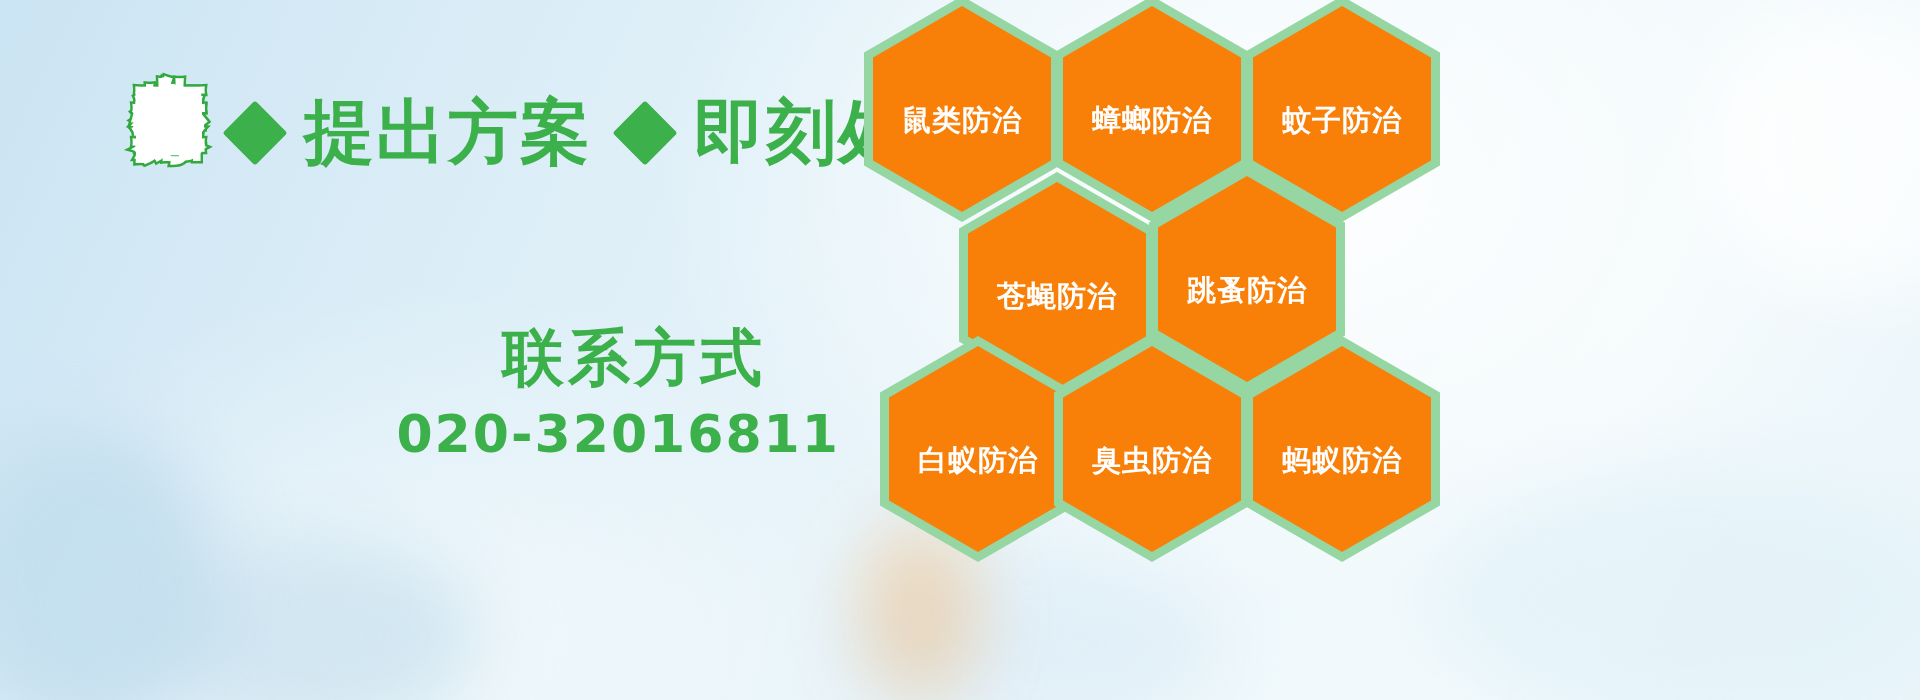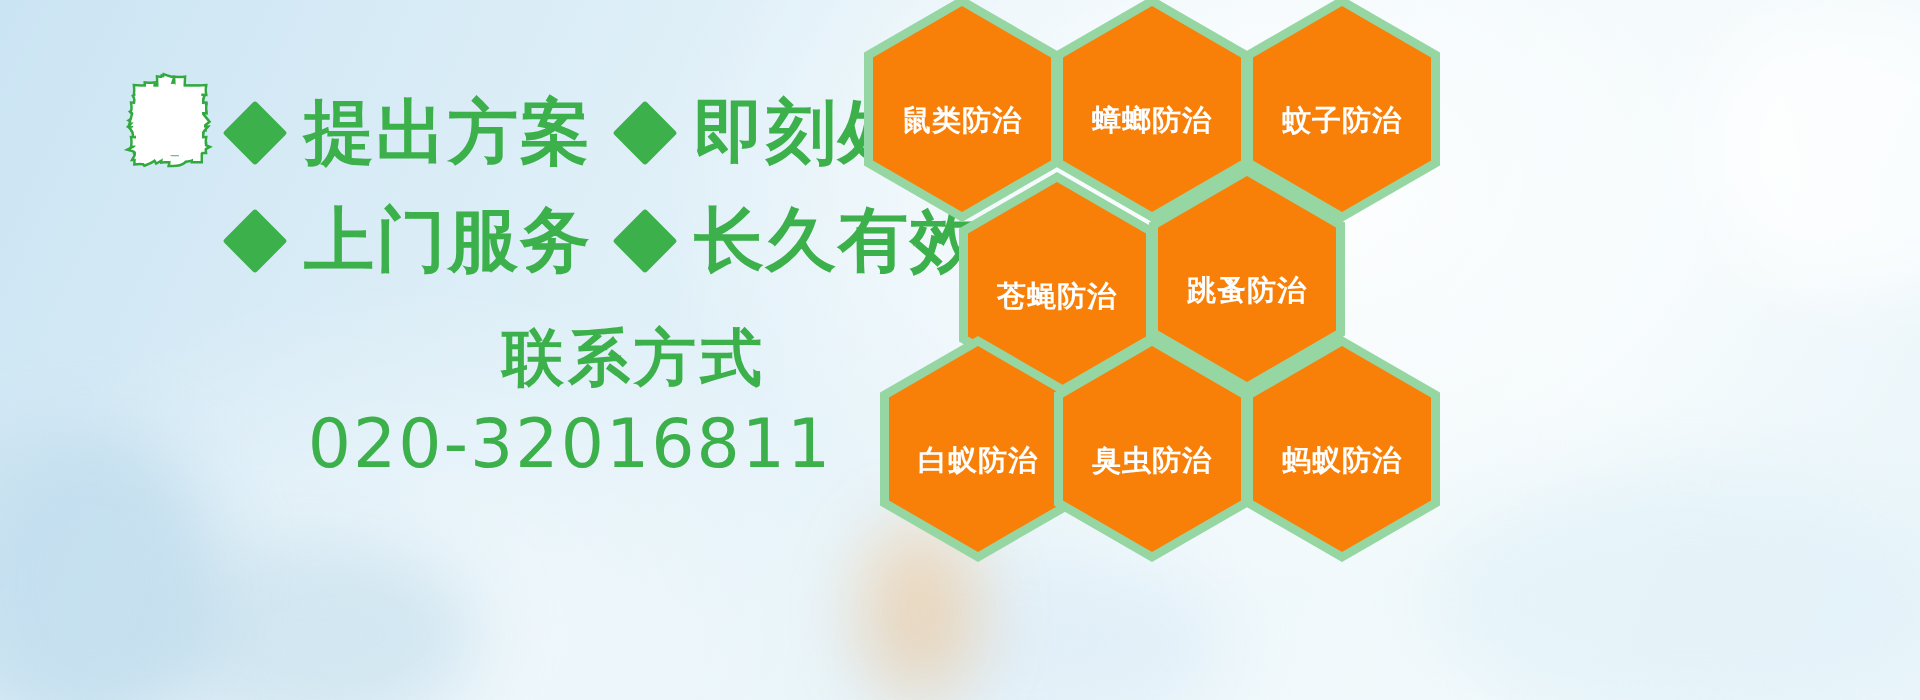--- a/index.html
+++ b/index.html
@@ -47,22 +47,22 @@
   #feature-row-1{left:232px;top:86px;}
   #feature-row-2{left:232px;top:194px;}
   .gap{width:30px;flex:none;}
 
   
   #contact-title{
     position:absolute;left:424px;top:316px;width:420px;text-align:center;
     font-size:62px;font-weight:bold;color:#3cb04a;letter-spacing:4px;
   }
   .phone{
-    position:absolute;left:300px;width:540px;text-align:center;
-    font-size:68px;font-weight:normal;color:#3cb04a;letter-spacing:2px;
+    position:absolute;left:300px;width:540px;text-align:right;
+    font-size:52px;font-weight:bold;color:#3cb04a;letter-spacing:2px;
     font-family:"DejaVu Sans","Liberation Sans",sans-serif;
   }
   #phone-1{top:404px;}
   #phone-2{top:482px;}
 
   
   #honeycomb{position:absolute;left:860px;top:-12px;width:600px;height:560px;}
   .hex{
     position:absolute;width:196px;height:226px;
     display:flex;align-items:center;justify-content:center;
@@ -107,31 +107,20 @@
       <span class="diamond"></span>
       <span class="ftext">提出方案</span>
     </div>
     <span class="gap"></span>
     <div class="fitem">
       <span class="diamond"></span>
       <span class="ftext">即刻处理</span>
     </div>
   </div>
 
-  <div class="feature-row" id="feature-row-2">
-    <div class="fitem">
-      <span class="diamond"></span>
-      <span class="ftext">上门服务</span>
-    </div>
-    <span class="gap"></span>
-    <div class="fitem">
-      <span class="diamond"></span>
-      <span class="ftext">长久有效</span>
-    </div>
-  </div>
 
   <div id="contact-title">联系方式</div>
   <div class="phone" id="phone-1">020-32016811</div>
 
   <div id="honeycomb">
     <div class="hex" id="hex-1">
       <span class="inner"></span>
       <span class="lbl">鼠类防治</span>
     </div>
     <div class="hex" id="hex-2">

